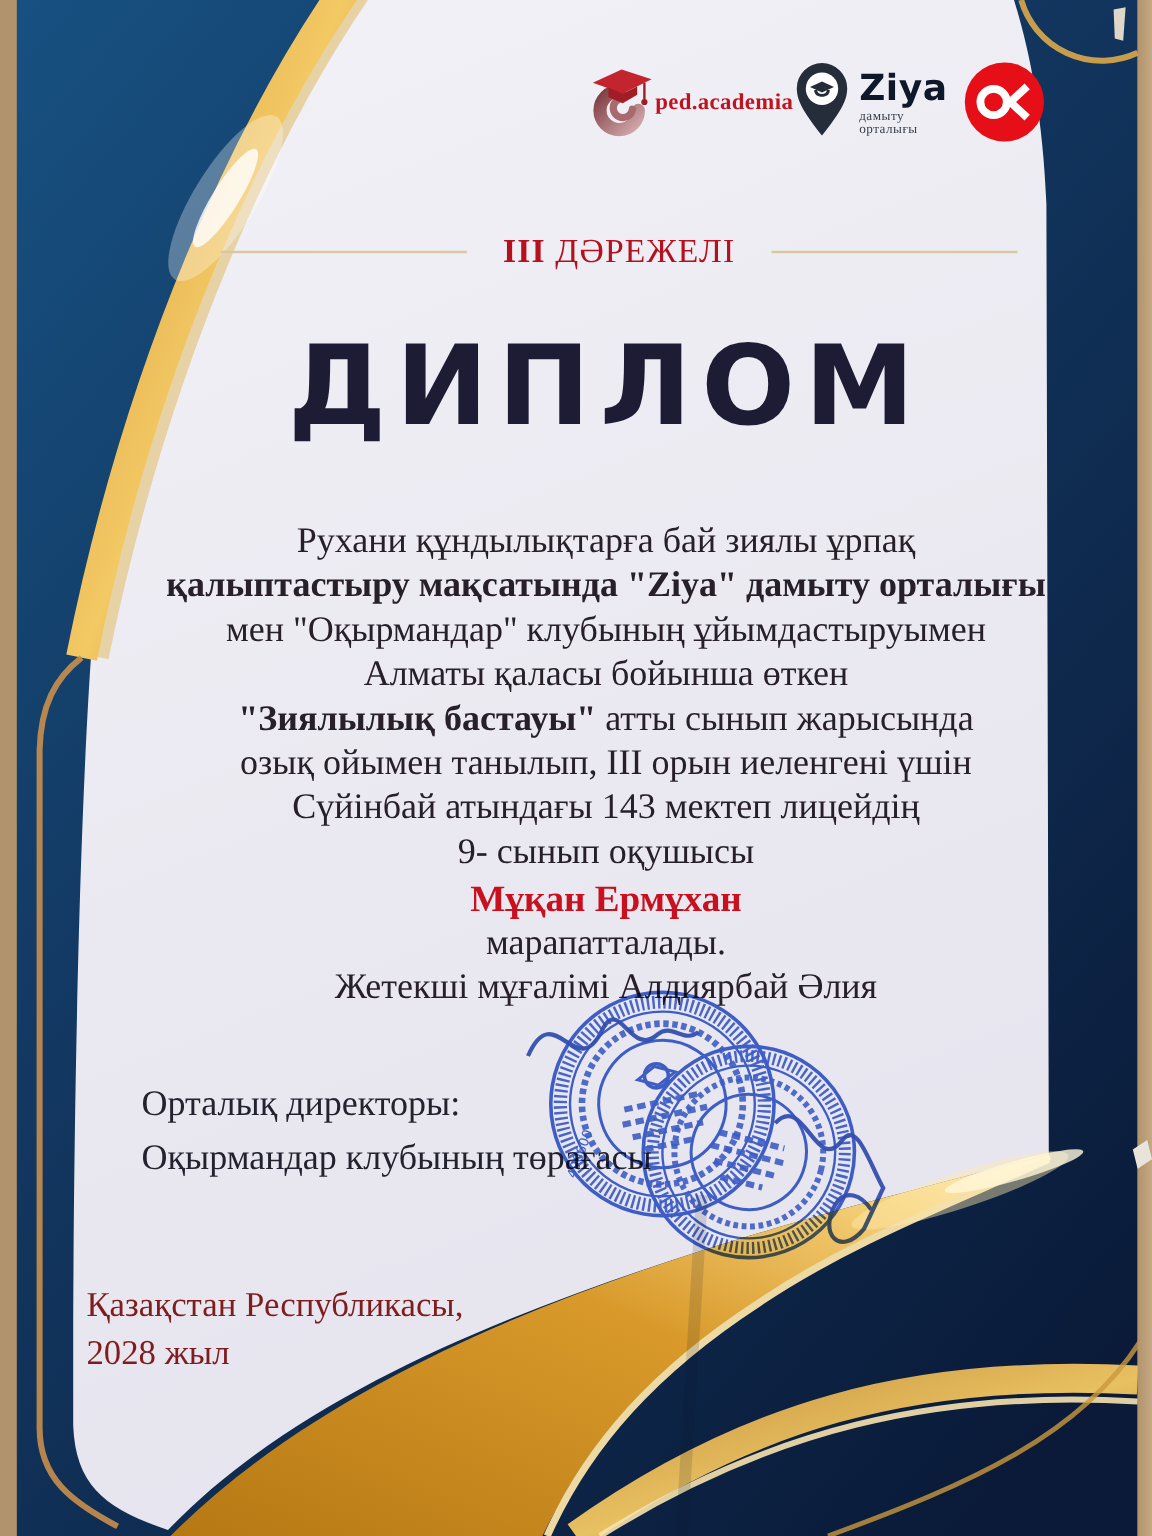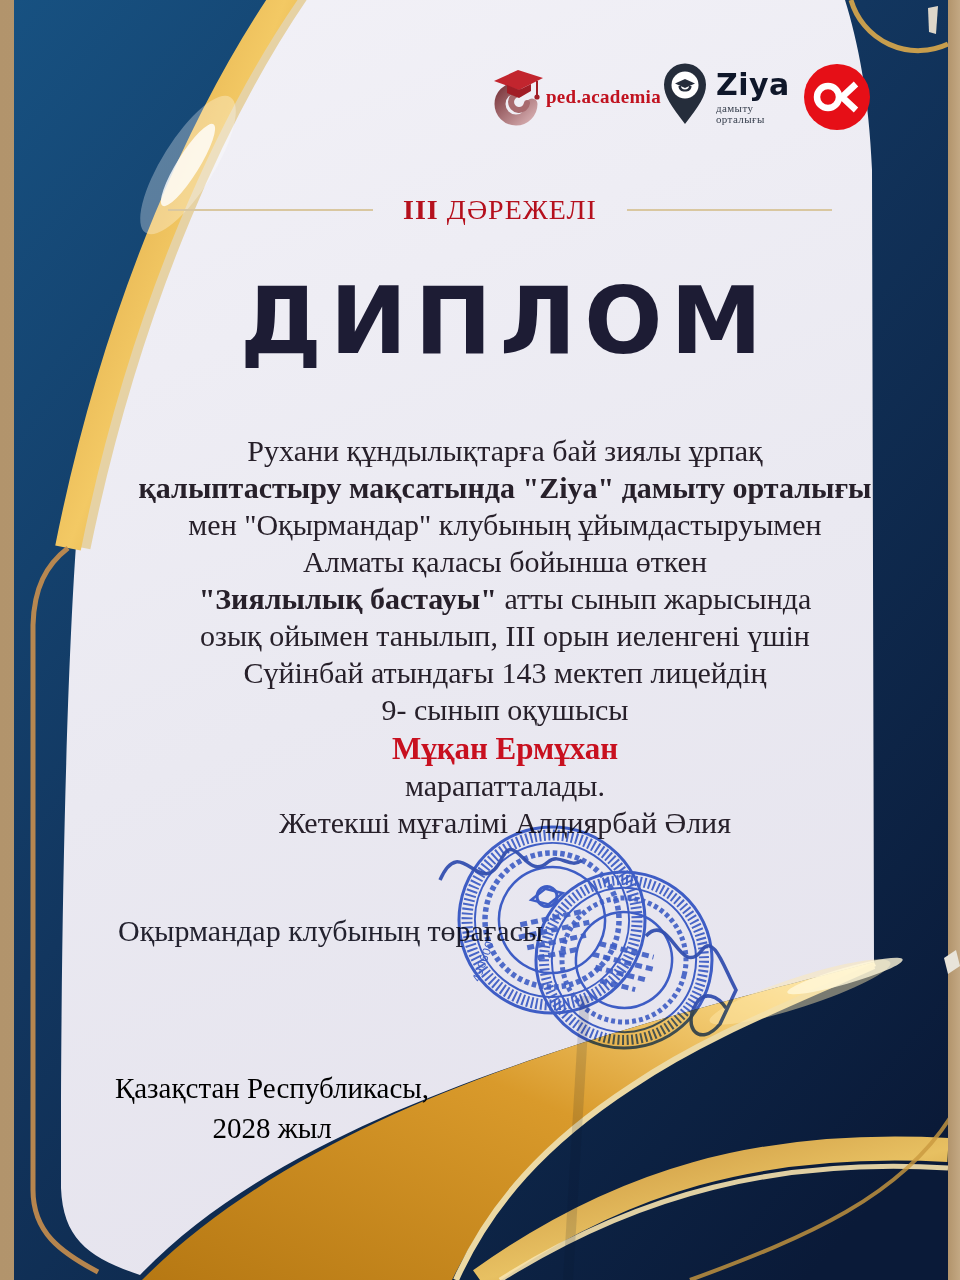--- a/index.html
+++ b/index.html
@@ -5,31 +5,31 @@
   html,body{margin:0;padding:0;}
   body{
     width:960px;height:1280px;position:relative;overflow:hidden;
     background:#b79b76;
     font-family:"Liberation Serif",serif;
   }
   .bg{position:absolute;left:0;top:0;width:960px;height:1280px;}
   .abs{position:absolute;}
 
   
-  .logos{left:486px;top:52px;width:384px;height:90px;display:flex;align-items:center;justify-content:space-between;}
+  .logos{left:486px;top:52px;width:384px;height:90px;display:flex;align-items:flex-start;justify-content:space-between;}
   .logo-ped{display:flex;align-items:center;gap:2px;}
   .logo-ped .txt{font-family:"Liberation Serif",serif;font-weight:bold;font-size:19px;color:#c1121f;letter-spacing:.3px;}
   .logo-ziya{display:flex;align-items:center;gap:7px;}
   .ziya-col{display:flex;flex-direction:column;line-height:1;}
   .ziya-word{font-family:"DejaVu Sans",sans-serif;font-weight:bold;font-size:30px;color:#0f172a;letter-spacing:.5px;}
   .ziya-sub{font-family:Liberation Serif, serif;font-size:11px;color:#39414f;margin-top:3px;letter-spacing:.4px;}
   .logo-ok{width:66px;height:66px;border-radius:50%;background:#e60f17;display:flex;align-items:center;justify-content:center;}
 
   
-  .degree{left:168px;top:194px;width:664px;display:flex;align-items:center;gap:30px;}
+  .degree{left:184px;top:194px;width:664px;display:flex;align-items:center;gap:30px;}
   .degree .rule{flex:1;height:2px;background:#d9c7a0;}
   .degree .txt{font-size:28px;color:#b5101d;letter-spacing:1px;white-space:nowrap;}
   .degree .roman{font-weight:bold;}
 
   
   .title{left:25px;top:268px;width:960px;text-align:center;
     font-family:"DejaVu Sans",sans-serif;font-weight:800;font-size:92px;
     letter-spacing:8px;color:#1d1c34;}
 
   
@@ -40,22 +40,22 @@
   .name{color:#c8101f;font-weight:bold;font-size:31px;margin-top:2px;}
 
   
   .sigs{left:118px;top:903px;width:732px;font-size:30px;color:#23222f;}
   .sig-row{display:flex;justify-content:space-between;margin-bottom:11px;white-space:nowrap;}
 
   
   .stamp{left:432px;top:818px;mix-blend-mode:multiply;opacity:.88;}
 
   
-  .footer{left:72px;top:1068px;width:400px;text-align:center;
-    color:#000000;font-size:29px;line-height:40px;}
+  .footer{left:72px;top:1068px;width:400px;text-align:left;
+    color:#7f1d1d;font-size:29px;line-height:40px;}
 </style>
 </head>
 <body>
 
 <svg class="bg" viewBox="0 0 960 1280" aria-hidden="true">
   <defs>
     <linearGradient id="card" x1="0" y1="0" x2="1" y2="0">
       <stop offset="0" stop-color="#b2946c"></stop>
         <stop offset="1" stop-color="#c3a883"></stop>
     </linearGradient>
@@ -187,20 +187,21 @@
   <div class="ln">озық ойымен танылып, III орын иеленгені үшін</div>
   <div class="ln">Сүйінбай атындағы 143 мектеп лицейдің</div>
   <div class="ln">9- сынып оқушысы</div>
   <div class="ln name">Мұқан Ермұхан</div>
   <div class="ln">марапатталады.</div>
   <div class="ln">Жетекші мұғалімі Алдиярбай Әлия</div>
 </div>
 
 <div class="abs sigs">
   <div class="sig-row">
+    <span>Орталық директоры:</span>
   </div>
   <div class="sig-row">
     <span>Оқырмандар клубының төрағасы</span>
   </div>
 </div>
 
 <svg class="abs stamp" width="320" height="245" viewBox="0 0 320 245">
   <g stroke="#2a52cc" fill="none">
 
     <g transform="rotate(-12 120 102)">

